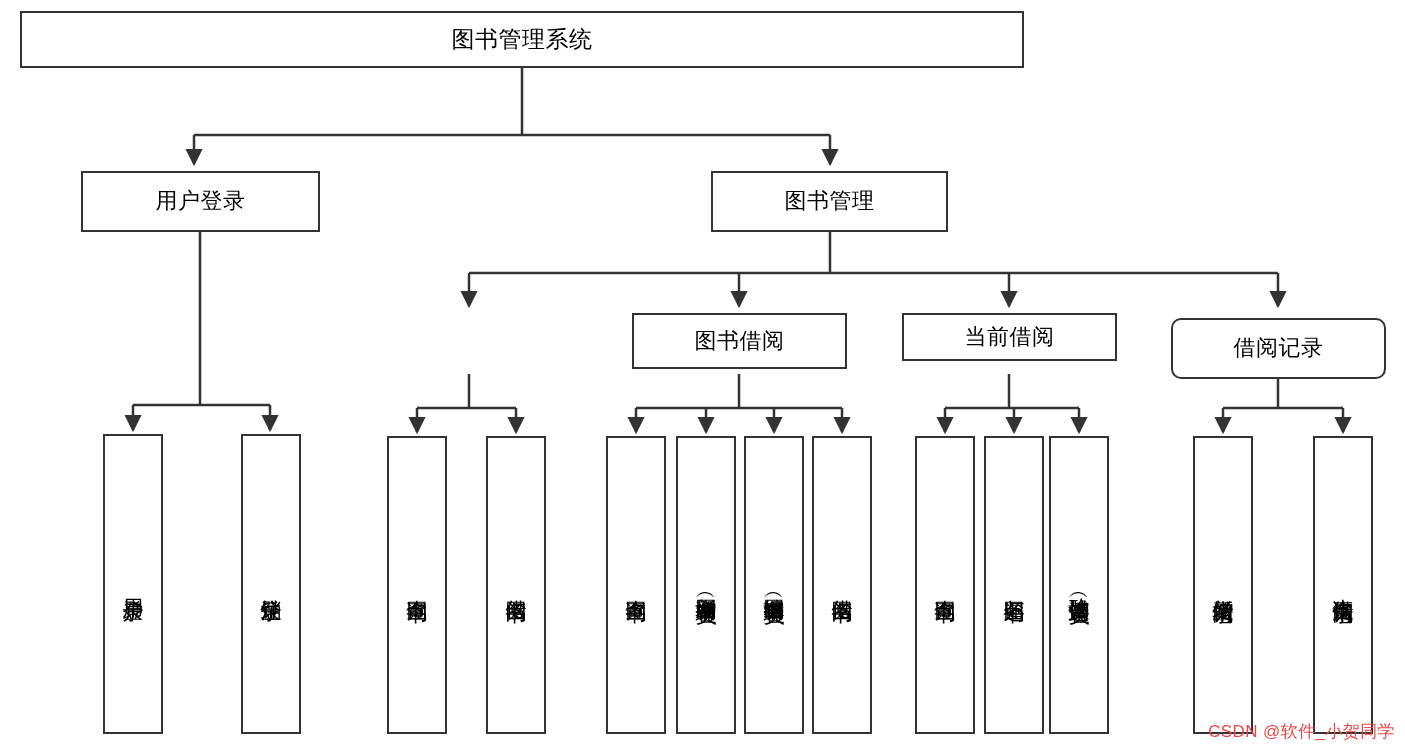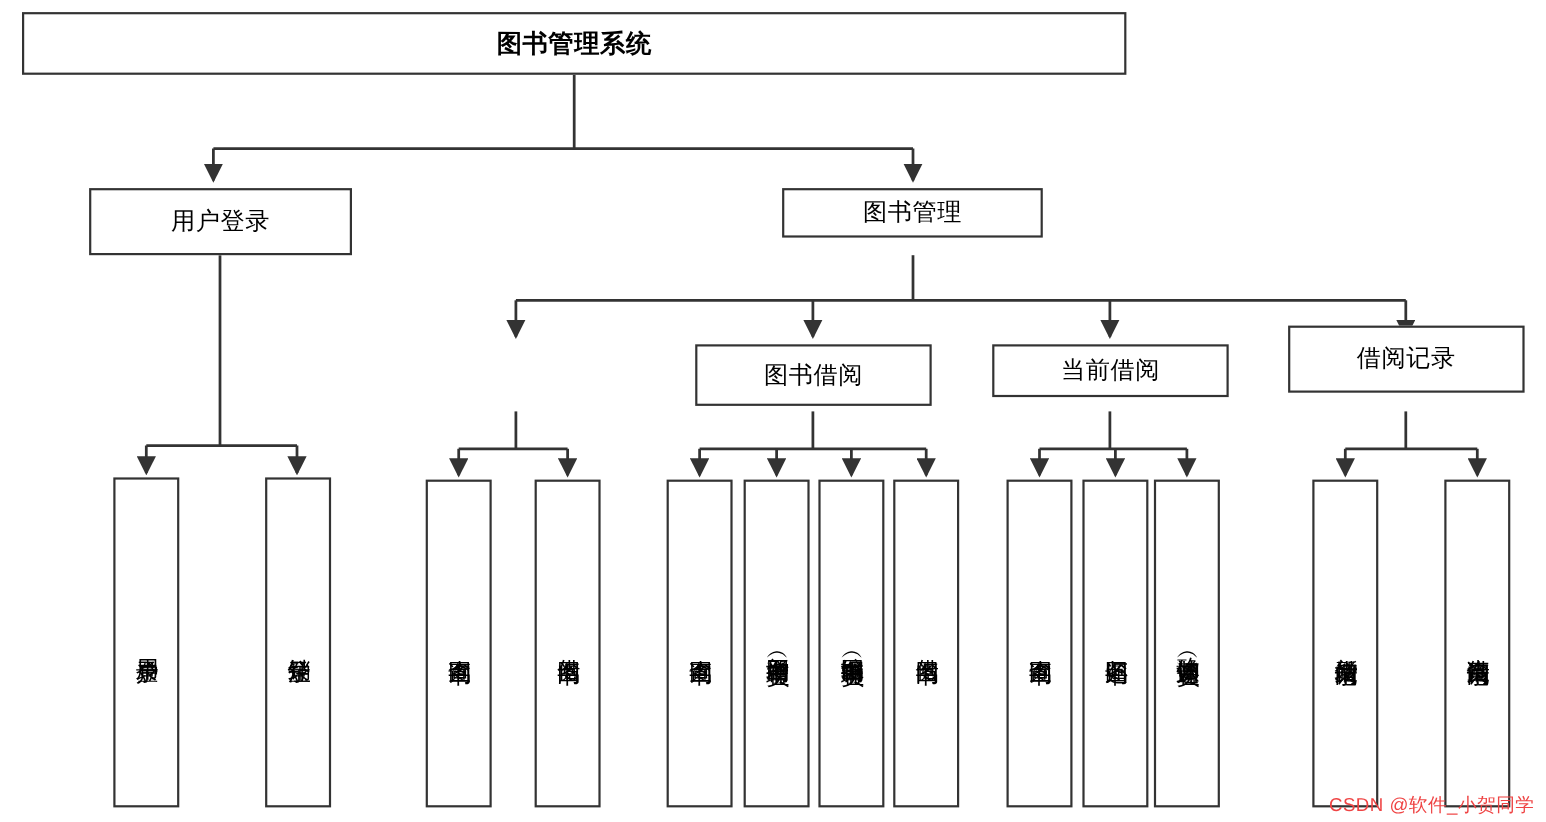--- a/index.html
+++ b/index.html
@@ -119,38 +119,38 @@
       <path d="M 1014 408 L 1014 432" marker-end="url(#arrow)"></path>
       <path d="M 1079 408 L 1079 432" marker-end="url(#arrow)"></path>
 
       <path d="M 1278 374 L 1278 408"></path>
       <path d="M 1223 408 L 1343 408"></path>
       <path d="M 1223 408 L 1223 432" marker-end="url(#arrow)"></path>
       <path d="M 1343 408 L 1343 432" marker-end="url(#arrow)"></path>
     </g>
   </svg>
 
-  <div class="node horiz root" style="left:20px; top:11px; width:1004px; height:57px;font-weight:bold;">
+  <div class="node horiz root" style="left:20px; top:11px; width:1004px; height:57px;">
     <span class="label">图书管理系统</span>
   </div>
 
   <div class="node horiz" style="left:81px; top:171px; width:239px; height:61px;">
     <span class="label">用户登录</span>
   </div>
-  <div class="node horiz" style="left:711px; top:171px; width:237px; height:45px;">
+  <div class="node horiz" style="left:711px; top:171px; width:237px; height:61px;">
     <span class="label">图书管理</span>
   </div>
 
   <div class="node horiz" style="left:632px; top:313px; width:215px; height:56px;">
     <span class="label">图书借阅</span>
   </div>
   <div class="node horiz" style="left:902px; top:313px; width:215px; height:48px;align-items:center;">
     <span class="label">当前借阅</span>
   </div>
-  <div class="node horiz" style="left:1171px; top:296px; width:215px; height:61px;">
+  <div class="node horiz" style="left:1171px; top:318px; width:215px; height:61px;border-radius:10px;">
     <span class="label">借阅记录</span>
   </div>
 
   <div class="node vert" style="left:103px; top:434px; width:60px; height:300px;">
     <span class="label">用户登录</span>
   </div>
   <div class="node vert" style="left:241px; top:434px; width:60px; height:300px;">
     <span class="label">注销登录</span>
   </div>
 

